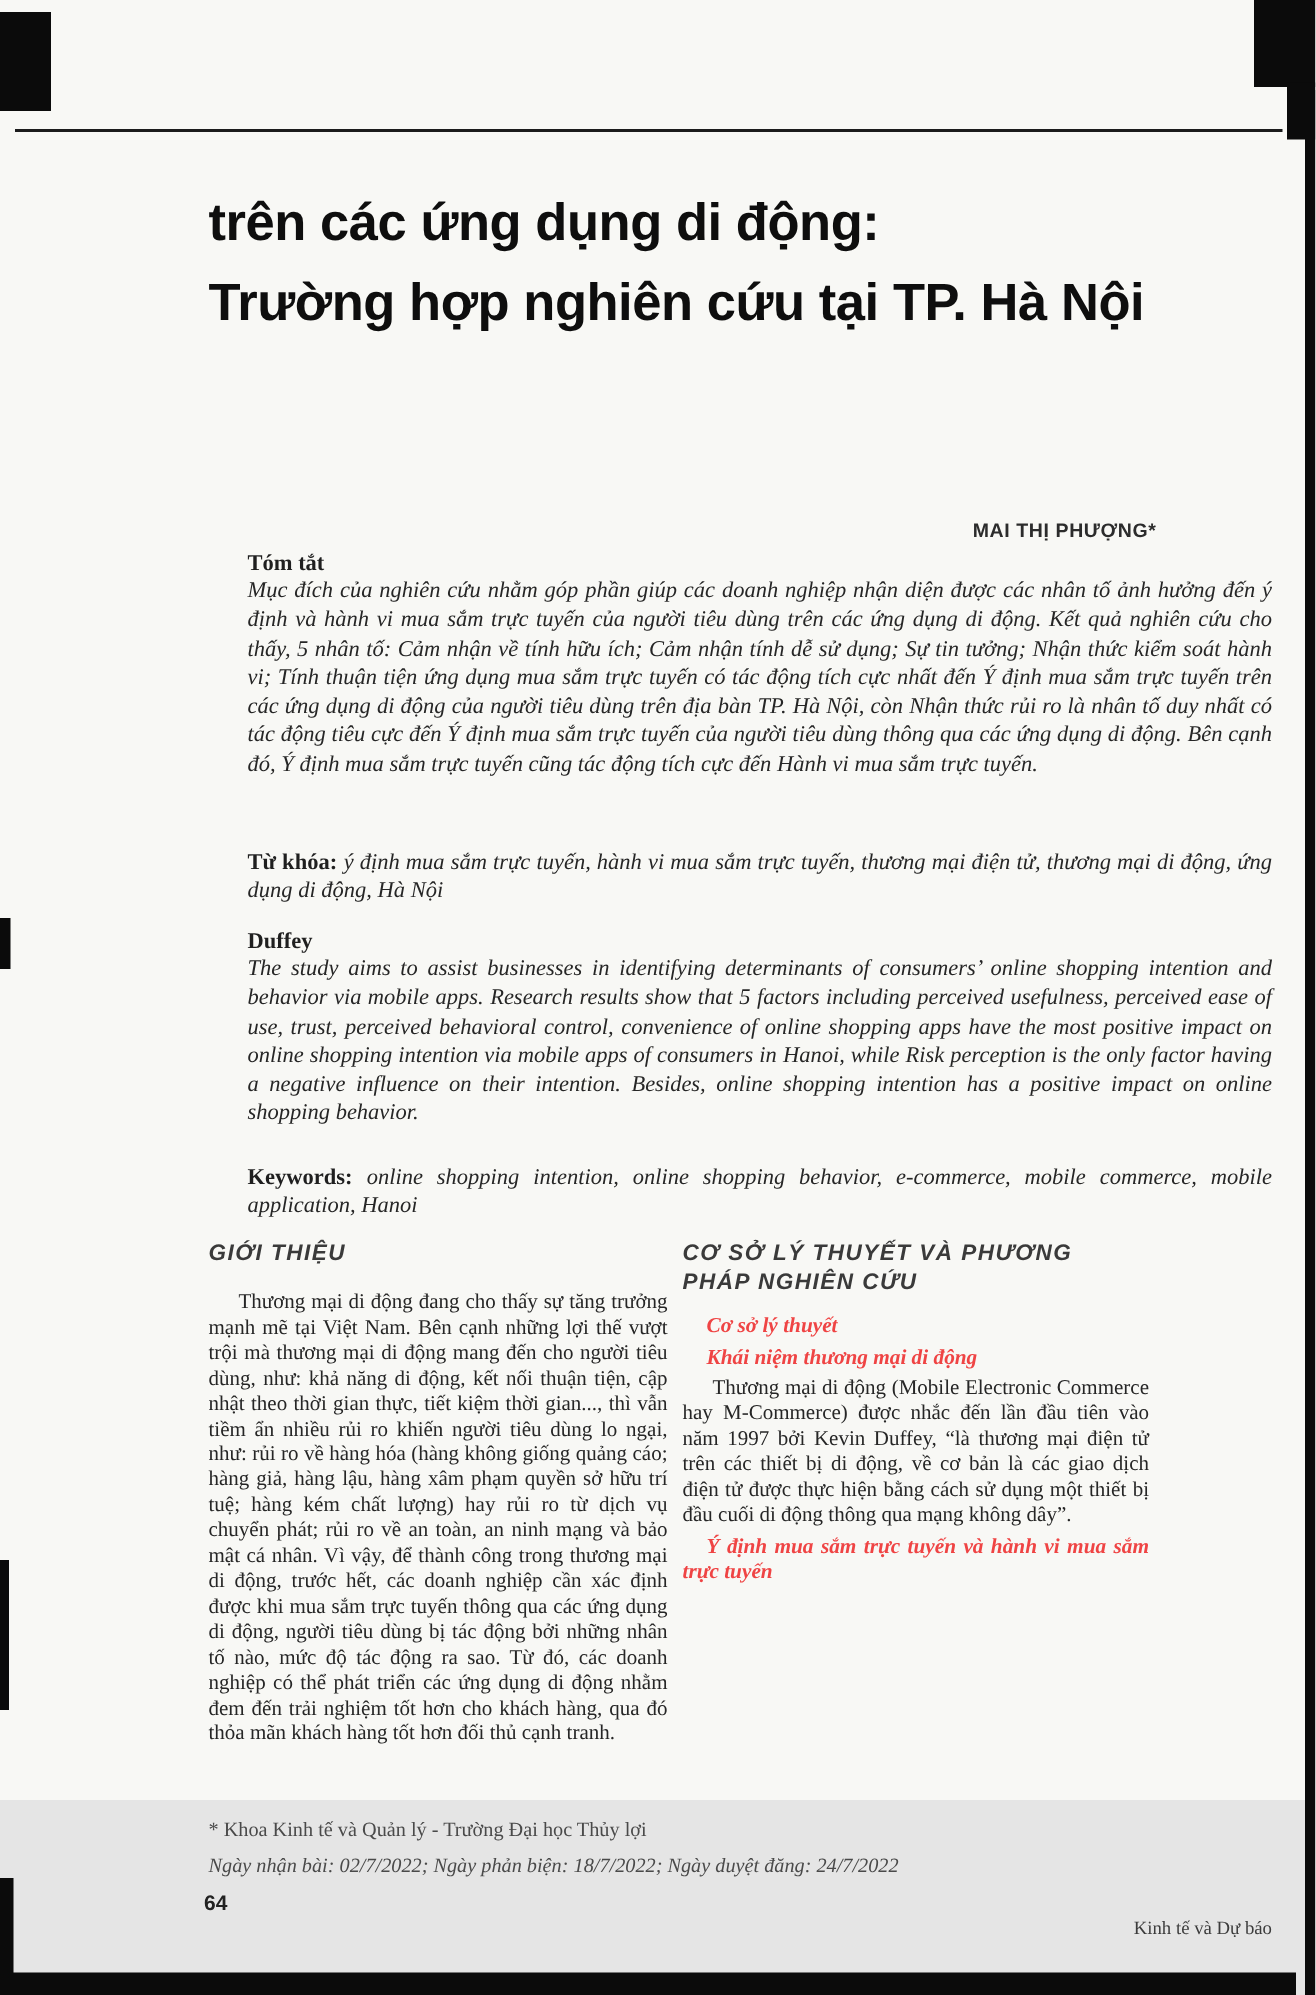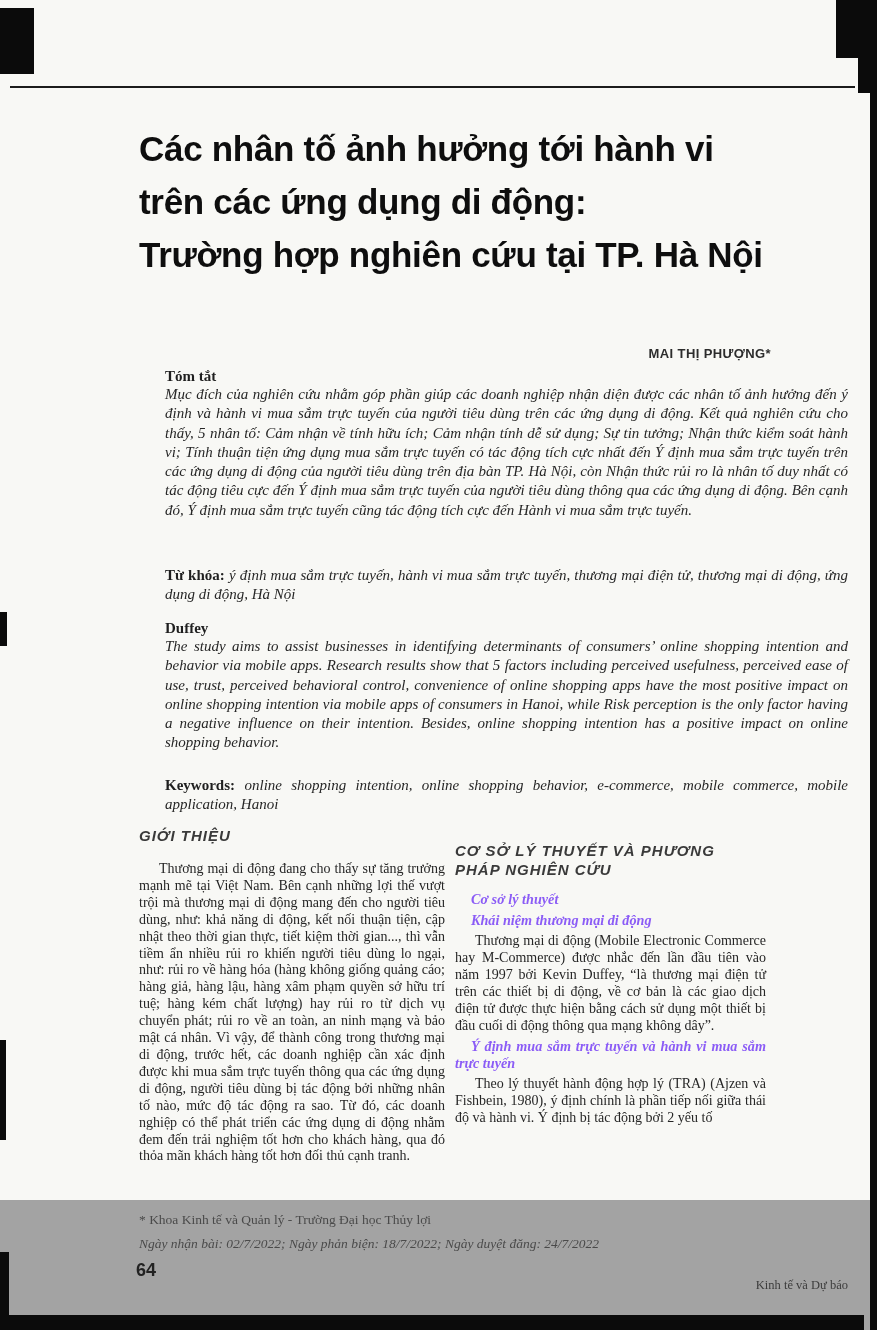--- a/index.html
+++ b/index.html
@@ -33,42 +33,42 @@
   .sum-body { font-style:italic; font-size:15px; line-height:19.3px; }
 
   .col { position:absolute; top:826px; z-index:1; }
   .col-left  { left:139px; width:306px; }
   .col-right { left:455px; width:311px; }
   .col-head {
     font-family:"Liberation Sans", sans-serif; font-weight:bold;
     font-size:15px; letter-spacing:1px; color:#3a3a3a; line-height:19px;font-style:italic;
   }
   .col-left  .col-head { margin-bottom:16px; }
-  .col-right .col-head { width:272px; margin-bottom:12px;margin-top:15px; }
+  .col-right .col-head { width:272px; margin-bottom:12px; }
   .col-body { font-size:14px; line-height:16.9px; text-align:justify; color:#262626; }
   .ind { text-indent:20px; }
-  .sub { font-weight:bold; font-style:italic; font-size:14.2px; line-height:17px; text-indent:16px; margin-bottom:3px; color:#8b5cf6; }
+  .sub { font-weight:bold; font-style:italic; font-size:14.2px; line-height:17px; text-indent:16px; margin-bottom:3px; color:#ef4444; }
   .col-right .col-body p { margin-bottom:4px; }
 
   .bottom-area {
     position:absolute; left:0; top:1200px; width:877px; height:130px;
-    background:#a3a3a3; z-index:4;
+    background:#e5e5e5; z-index:4;
   }
   .footnote-aff {
     position:absolute; left:139px; top:12px; width:600px;
     font-size:13.5px; color:#4a4a4a;
   }
   .footnote-dates {
     position:absolute; left:139px; top:36px; width:640px;
     font-size:13.5px; font-style:italic; color:#4a4a4a;
   }
   .page-number {
     position:absolute; left:136px; top:60px;
     font-family:"Liberation Sans", sans-serif; font-weight:bold;
-    font-size:18px; color:#222;
+    font-size:14px; color:#222;
   }
   .journal {
     position:absolute; left:598px; top:78px; width:250px; text-align:right;
     font-size:12.5px; color:#3c3c3c;
   }
 </style>
 </head>
 <body>
 
 <div class="page">
@@ -77,21 +77,20 @@
   <div class="mark" style="left:836px;top:0;width:41px;height:58px;"></div>
   <div class="mark" style="left:858px;top:55px;width:19px;height:38px;"></div>
   <div class="mark" style="left:870px;top:60px;width:7px;height:1270px;"></div>
   <div class="mark" style="left:0;top:612px;width:7px;height:34px;"></div>
   <div class="mark" style="left:0;top:1040px;width:6px;height:100px;"></div>
   <div class="mark" style="left:0;top:1252px;width:9px;height:78px;"></div>
   <div class="mark" style="left:8px;top:1315px;width:856px;height:15px;"></div>
   <div class="topline"></div>
 
   <div class="title">
-    <div>Các nhân tố ảnh hưởng tới hành vi</div>
     <div>trên các ứng dụng di động:</div>
     <div>Trường hợp nghiên cứu tại TP. Hà Nội</div>
   </div>
 
   <div class="author">MAI THỊ PHƯỢNG*</div>
 
   <div class="block" style="top:368px;">
     <div class="h-bold">Tóm tắt</div>
     <div class="abs-body just">Mục đích của nghiên cứu nhằm góp phần giúp các doanh nghiệp nhận diện được các nhân tố ảnh hưởng đến ý định và hành vi mua sắm trực tuyến của người tiêu dùng trên các ứng dụng di động. Kết quả nghiên cứu cho thấy, 5 nhân tố: Cảm nhận về tính hữu ích; Cảm nhận tính dễ sử dụng; Sự tin tưởng; Nhận thức kiểm soát hành vi; Tính thuận tiện ứng dụng mua sắm trực tuyến có tác động tích cực nhất đến Ý định mua sắm trực tuyến trên các ứng dụng di động của người tiêu dùng trên địa bàn TP. Hà Nội, còn Nhận thức rủi ro là nhân tố duy nhất có tác động tiêu cực đến Ý định mua sắm trực tuyến của người tiêu dùng thông qua các ứng dụng di động. Bên cạnh đó, Ý định mua sắm trực tuyến cũng tác động tích cực đến Hành vi mua sắm trực tuyến.</div>
   </div>
@@ -116,21 +115,20 @@
     <div class="col-body ind">Thương mại di động đang cho thấy sự tăng trưởng mạnh mẽ tại Việt Nam. Bên cạnh những lợi thế vượt trội mà thương mại di động mang đến cho người tiêu dùng, như: khả năng di động, kết nối thuận tiện, cập nhật theo thời gian thực, tiết kiệm thời gian..., thì vẫn tiềm ẩn nhiều rủi ro khiến người tiêu dùng lo ngại, như: rủi ro về hàng hóa (hàng không giống quảng cáo; hàng giả, hàng lậu, hàng xâm phạm quyền sở hữu trí tuệ; hàng kém chất lượng) hay rủi ro từ dịch vụ chuyển phát; rủi ro về an toàn, an ninh mạng và bảo mật cá nhân. Vì vậy, để thành công trong thương mại di động, trước hết, các doanh nghiệp cần xác định được khi mua sắm trực tuyến thông qua các ứng dụng di động, người tiêu dùng bị tác động bởi những nhân tố nào, mức độ tác động ra sao. Từ đó, các doanh nghiệp có thể phát triển các ứng dụng di động nhằm đem đến trải nghiệm tốt hơn cho khách hàng, qua đó thỏa mãn khách hàng tốt hơn đối thủ cạnh tranh.</div>
   </div>
 
   <div class="col col-right">
     <div class="col-head">CƠ SỞ LÝ THUYẾT VÀ PHƯƠNG PHÁP NGHIÊN CỨU</div>
     <div class="col-body">
       <p class="sub">Cơ sở lý thuyết</p>
       <p class="sub">Khái niệm thương mại di động</p>
       <p class="ind">Thương mại di động (Mobile Electronic Commerce hay M-Commerce) được nhắc đến lần đầu tiên vào năm 1997 bởi Kevin Duffey, “là thương mại điện tử trên các thiết bị di động, về cơ bản là các giao dịch điện tử được thực hiện bằng cách sử dụng một thiết bị đầu cuối di động thông qua mạng không dây”.</p>
       <p class="sub just">Ý định mua sắm trực tuyến và hành vi mua sắm trực tuyến</p>
-      <p class="ind">Theo lý thuyết hành động hợp lý (TRA) (Ajzen và Fishbein, 1980), ý định chính là phần tiếp nối giữa thái độ và hành vi. Ý định bị tác động bởi 2 yếu tố</p>
     </div>
   </div>
 
   <div class="bottom-area">
     <div class="footnote-aff">* Khoa Kinh tế và Quản lý - Trường Đại học Thủy lợi</div>
     <div class="footnote-dates">Ngày nhận bài: 02/7/2022; Ngày phản biện: 18/7/2022; Ngày duyệt đăng: 24/7/2022</div>
     <div class="page-number">64</div>
     <div class="journal">Kinh tế và Dự báo</div>
   </div>
 

